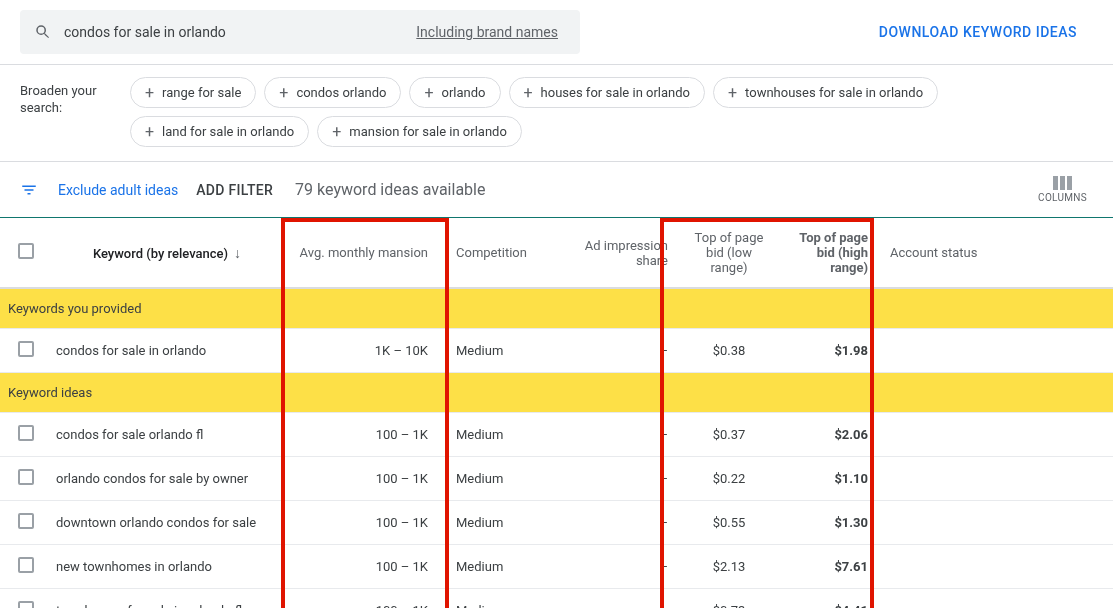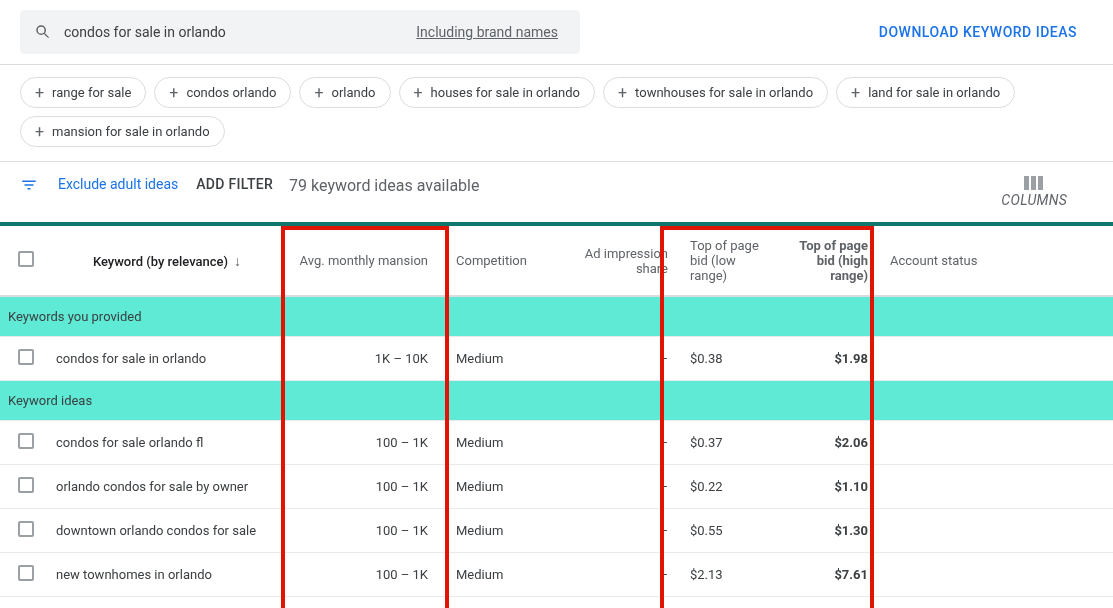--- a/index.html
+++ b/index.html
@@ -11,64 +11,65 @@
   .search-text { color: #3c4043; font-size: 14px; flex: 1; }
   .brand-names { color: #5f6368; font-size: 14px; margin-left: auto; padding-right: 8px; text-decoration: underline; }
   .download-link { margin-left: auto; color: #1a73e8; font-weight: 500; letter-spacing: 0.5px; font-size: 14px; margin-right: 16px; }
   
   .broaden-row { display: flex; align-items: flex-start; padding: 12px 20px 14px; border-bottom: 1px solid #dadce0; }
   .broaden-label { width: 110px; font-size: 13px; color: #3c4043; padding-top: 6px; line-height: 1.3; }
   .chips { display: flex; flex-wrap: wrap; gap: 8px; flex: 1; }
   .chip { display: inline-flex; align-items: center; border: 1px solid #dadce0; border-radius: 16px; padding: 5px 14px; font-size: 13px; color: #3c4043; background: #fff; cursor: pointer; }
   .chip-plus { font-size: 16px; font-weight: 400; margin-right: 8px; color: #5f6368; }
   
-  .filter-row { display: flex; padding: 14px 20px; border-bottom: 4px solid #0f766e; }
+  .filter-row { display: flex; align-items: center; padding: 14px 20px; border-bottom: 1px solid #0f766e; }
   .funnel-icon { width: 18px; height: 18px; fill: #1a73e8; margin-right: 20px; }
   .exclude-link { color: #1a73e8; font-size: 14px; margin-right: 18px; }
-  .add-filter { color: #3c4043; font-weight: 500; letter-spacing: 0.3px; font-size: 14px; margin-right: 16px; }
+  .add-filter { color: #3c4043; font-weight: 500; letter-spacing: 0.3px; font-size: 14px; margin-right: 22px; }
   .ideas-count { color: #5f6368; font-size: 16px; }
-  .columns-btn { margin-left: auto; margin-right: 26px; text-align: center; color: #5f6368; font-size: 14px; letter-spacing: 0.3px; font-style: italic; }
+  .columns-btn { margin-left: auto; margin-right: 6px; text-align: center; color: #5f6368; font-size: 10px; letter-spacing: 0.3px; }
   .columns-icon { display:block; margin:0 auto 2px; }
   
   table { width: 100%; border-collapse: collapse; table-layout: fixed; }
   th, td { text-align: left; font-size: 13px; padding: 12px 8px; vertical-align: middle; height: 42px; }
   thead th { border-bottom: 2px solid #dadce0; color: #5f6368; font-weight: 400; height: 54px; }
   tbody tr { border-bottom: 1px solid #e8eaed; }
   .col-check { width: 52px; text-align: center; }
   .col-keyword { width: 230px; }
   .col-searches { width: 160px; text-align: right; padding-right: 14px; }
   .col-comp { width: 130px; padding-left: 14px; }
   .col-impr { width: 110px; text-align: right; padding-right: 14px; }
-  .col-low { width: 100px; text-align: left; padding-right: 14px; }
+  .col-low { width: 100px; text-align: center; padding-right: 14px; }
   .col-high { width: 100px; text-align: right; padding-right: 14px; font-weight: bold; }
   .col-status { }
   .checkbox { width: 16px; height: 16px; border: 2px solid #9aa0a6; border-radius: 2px; display: inline-block; background: #fff; }
   .th-keyword { color: #202124; font-weight: 500; text-align: center; }
   .sort-arrow { margin-left: 6px; font-size: 14px; color: #5f6368; }
-  .section-row td { background: #5eead4; color: #3c4043; font-size: 13px; height: 38px; }
+  .section-row td { background: #fde047; color: #3c4043; font-size: 13px; height: 38px; }
   .data-row td { color: #3c4043; }
   .data-row .col-keyword { padding-left: 4px; }
   
   .hl-box { position: absolute; border: 4px solid #e01400; pointer-events: none; }
 </style>
 </head>
 <body>
 
 <div class="top-bar">
   <div class="search-box">
     <svg class="search-icon-svg" viewBox="0 0 24 24">
         <path d="M15.5 14h-.79l-.28-.27a6.47 6.47 0 0 0 1.57-4.23 6.5 6.5 0 1 0-6.5 6.5c1.61 0 3.09-.59 4.23-1.57l.27.28v.79L19 20l1-1-5-5zm-6 0a4.5 4.5 0 1 1 0-9 4.5 4.5 0 0 1 0 9z"></path>
       </svg>
     <span class="search-text">condos for sale in orlando</span>
     <span class="brand-names">Including brand names</span>
   </div>
   <a class="download-link">DOWNLOAD KEYWORD IDEAS</a>
 </div>
 
 <div class="broaden-row">
+  <div class="broaden-label">Broaden your search:</div>
   <div class="chips" id="chips-container">
       <div class="chip">
         <span class="chip-plus">+</span>
         <span>range for sale</span>
       </div>
       <div class="chip">
         <span class="chip-plus">+</span>
         <span>condos orlando</span>
       </div>
       <div class="chip">

